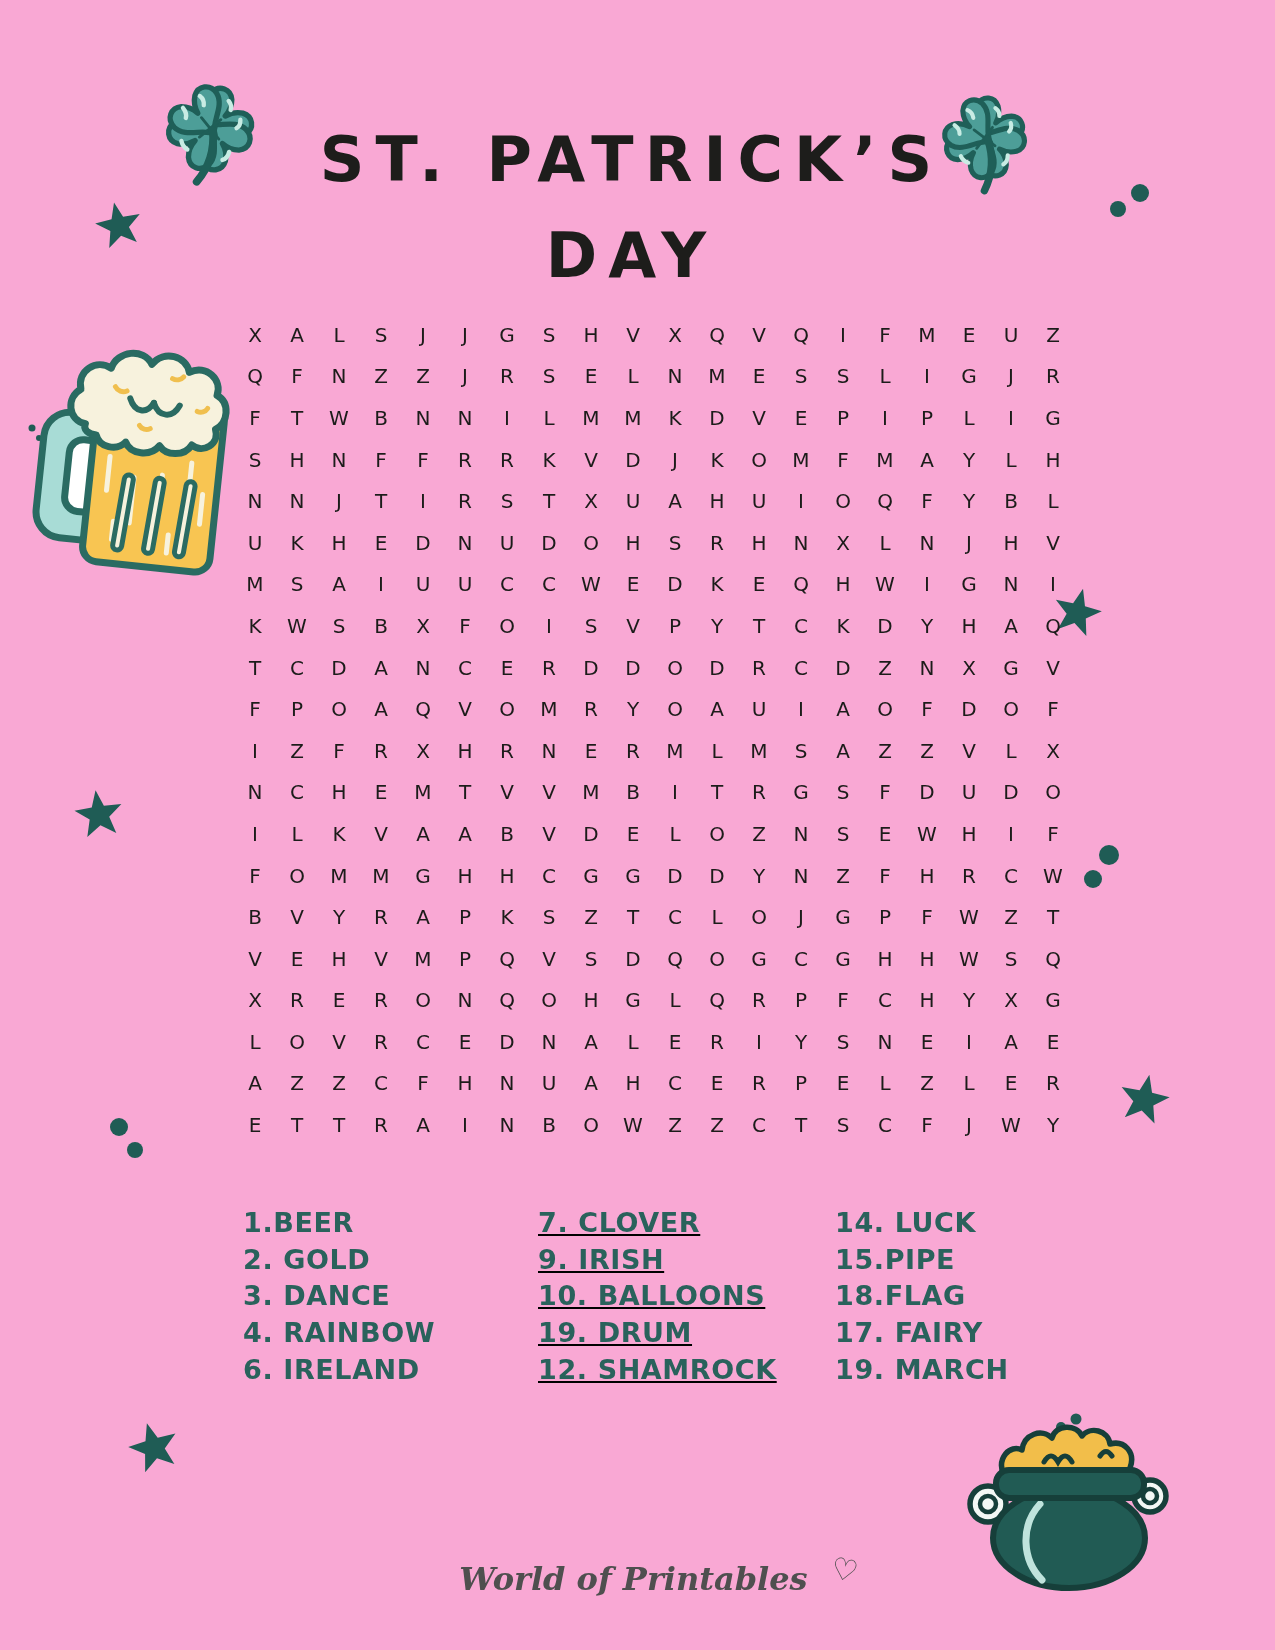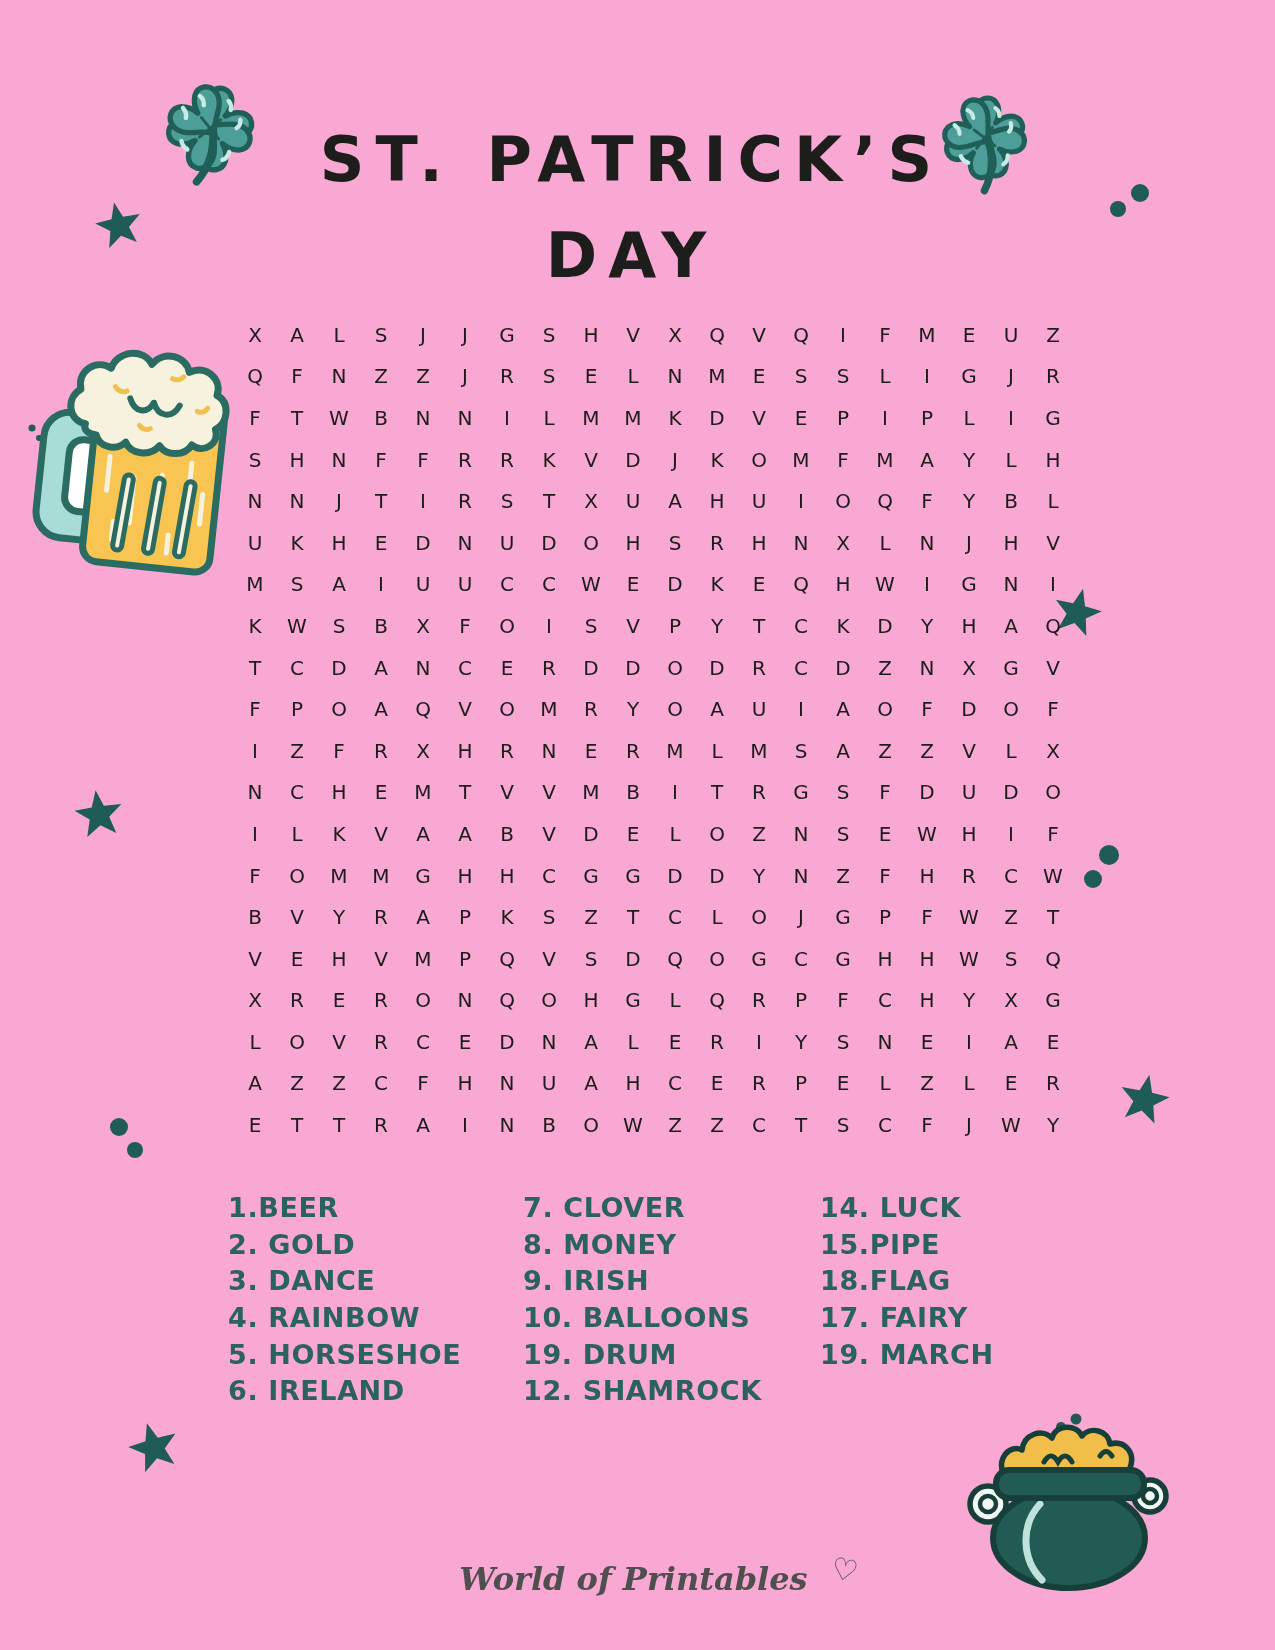--- a/index.html
+++ b/index.html
@@ -23,26 +23,26 @@
   .grid {
     position:absolute; left:234px; top:314px;
     display:grid; grid-template-columns:repeat(20,42px); grid-auto-rows:41.6px;
   }
   .cell {
     display:flex; align-items:center; justify-content:center;
     font-size:20px; font-weight:500; color:var(--grid-text);
   }
 
   
-  .word-col { position:absolute; top:1192px; list-style:none; margin:0; padding:0; }
+  .word-col { position:absolute; top:1192px; list-style:none; margin:15px; padding:0; }
   .word-col li {
     height:36.7px; font-size:27px; font-weight:700; letter-spacing:0.6px;
     color:var(--word-list-text); white-space:nowrap;
   }
-  .col-1 { left:228px; } .col-2 { left:523px; } .col-3 { left:820px; }
+  .col-1 { left:228px; } .col-2 { left:523px;text-decoration:underline; } .col-3 { left:820px; }
 
   
   .footer {
     position:absolute; top:1560px; left:0; width:100%; text-align:center;
     font-family:"DejaVu Serif","Liberation Serif",serif; font-style:italic;
     font-weight:700; font-size:32px; color:var(--footer-text); white-space:nowrap;
   }
   .footer .heart {
     display:inline-block; font-style:normal; font-size:30px; margin-left:10px;
     transform:rotate(12deg) translateY(-10px);
@@ -607,26 +607,24 @@
       <span class="cell">J</span>
       <span class="cell">W</span>
       <span class="cell">Y</span>
     </div>
 
   <ul class="word-col col-1">
       <li>1.BEER</li>
       <li>2. GOLD</li>
       <li>3. DANCE</li>
       <li>4. RAINBOW</li>
-      <li>5. HORSESHOE</li>
       <li>6. IRELAND</li>
     </ul>
   <ul class="word-col col-2">
       <li>7. CLOVER</li>
-      <li>8. MONEY</li>
       <li>9. IRISH</li>
       <li>10. BALLOONS</li>
       <li>19. DRUM</li>
       <li>12. SHAMROCK</li>
     </ul>
   <ul class="word-col col-3">
       <li>14. LUCK</li>
       <li>15.PIPE</li>
       <li>18.FLAG</li>
       <li>17. FAIRY</li>

